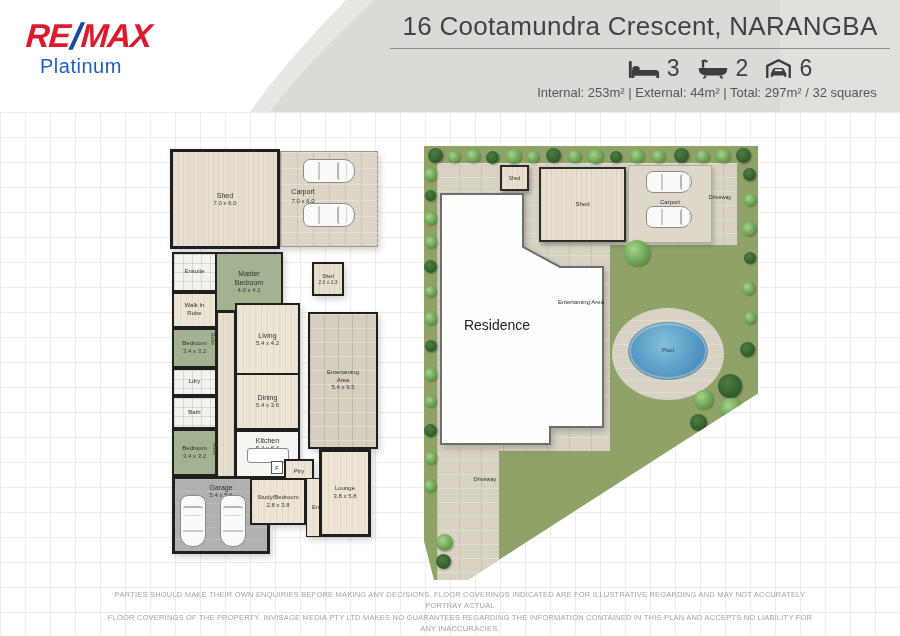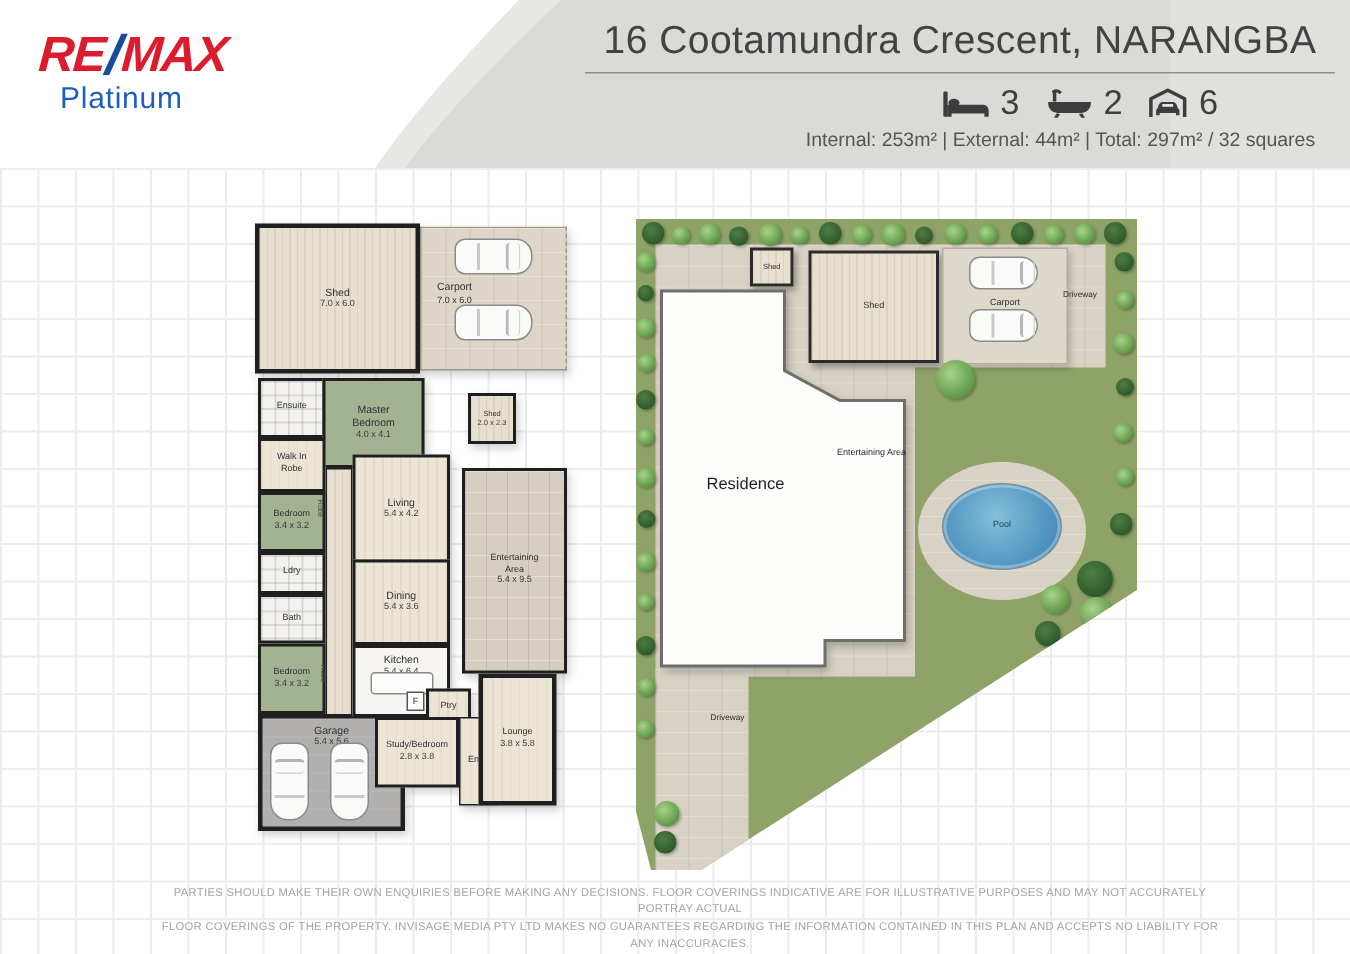--- a/index.html
+++ b/index.html
@@ -98,21 +98,21 @@
     border:1px solid #74909f; box-shadow:inset 0 0 0 2px rgba(255,255,255,0.3);
     display:flex; align-items:center; justify-content:center; }
   .pool .lbl { font-size:6px; color:#1d3a4a; }
   .sp-shed { position:absolute; border:2px solid #2b2b2b; display:flex; align-items:center;
     justify-content:center; box-shadow:2px 3px 4px rgba(0,0,0,0.3); }
   .sp-carport { position:absolute; left:204px; top:19px; width:84px; height:78px;
     background:#ded8ca; border:1px solid #b5ae9f; box-shadow:2px 3px 4px rgba(0,0,0,0.18); }
   .sp-label { position:absolute; font-size:6px; color:#2e2e2e; text-align:center; line-height:1.35; z-index:6; }
   .residence-svg { position:absolute; left:15px; top:46px; filter:drop-shadow(2px 3px 3px rgba(0,0,0,0.22)); z-index:2; }
   .residence-label { position:absolute; left:33px; top:171px; width:80px; text-align:center;
-    font-size:11px; color:#222; z-index:3; }
+    font-size:14px; color:#222; z-index:3; }
   .tree { position:absolute; border-radius:50%; z-index:5;
     background:radial-gradient(circle at 38% 35%, #a9d28b, #6da654 55%, #49763b 100%);
     box-shadow:1px 1px 2px rgba(0,0,0,0.3); }
   .tree.dark { background:radial-gradient(circle at 40% 35%, #4e7d42, #2f5a2c 70%, #1f3d1e 100%); }
 
   
   .invisage { position:absolute; left:14px; top:440px; width:100px; text-align:center; }
   .ring { border-radius:50%; display:flex; align-items:center; justify-content:center; }
   .c1 { width:58px; height:58px; background:#57a7c6; margin:0 auto; }
   .c2 { width:44px; height:44px; background:#fff; }
@@ -370,17 +370,17 @@
       <div class="tree" style="left:296px;top:252px;width:22px;height:22px"></div>
       <div class="tree dark" style="left:266px;top:268px;width:17px;height:17px"></div>
       <div class="tree" style="left:290px;top:274px;width:18px;height:18px"></div>
 
       <div class="tree" style="left:200px;top:94px;width:26px;height:26px"></div>
       <div class="tree" style="left:12px;top:388px;width:17px;height:17px"></div>
       <div class="tree dark" style="left:12px;top:408px;width:15px;height:15px"></div>
     </div>
 
     <div class="disclaimer">
-      <div>PARTIES SHOULD MAKE THEIR OWN ENQUIRIES BEFORE MAKING ANY DECISIONS.  FLOOR COVERINGS INDICATIVE ARE FOR ILLUSTRATIVE PURPOSES AND MAY NOT ACCURATELY PORTRAY ACTUAL</div>
+      <div>PARTIES SHOULD MAKE THEIR OWN ENQUIRIES BEFORE MAKING ANY DECISIONS.  FLOOR COVERINGS INDICATED ARE FOR ILLUSTRATIVE REGARDING AND MAY NOT ACCURATELY PORTRAY ACTUAL</div>
       <div>FLOOR COVERINGS OF THE PROPERTY.  INVISAGE MEDIA PTY LTD MAKES NO GUARANTEES REGARDING THE INFORMATION CONTAINED IN THIS PLAN AND ACCEPTS NO LIABILITY FOR ANY INACCURACIES.</div>
     </div>
   </div>
 </div>
 
 </body></html>

